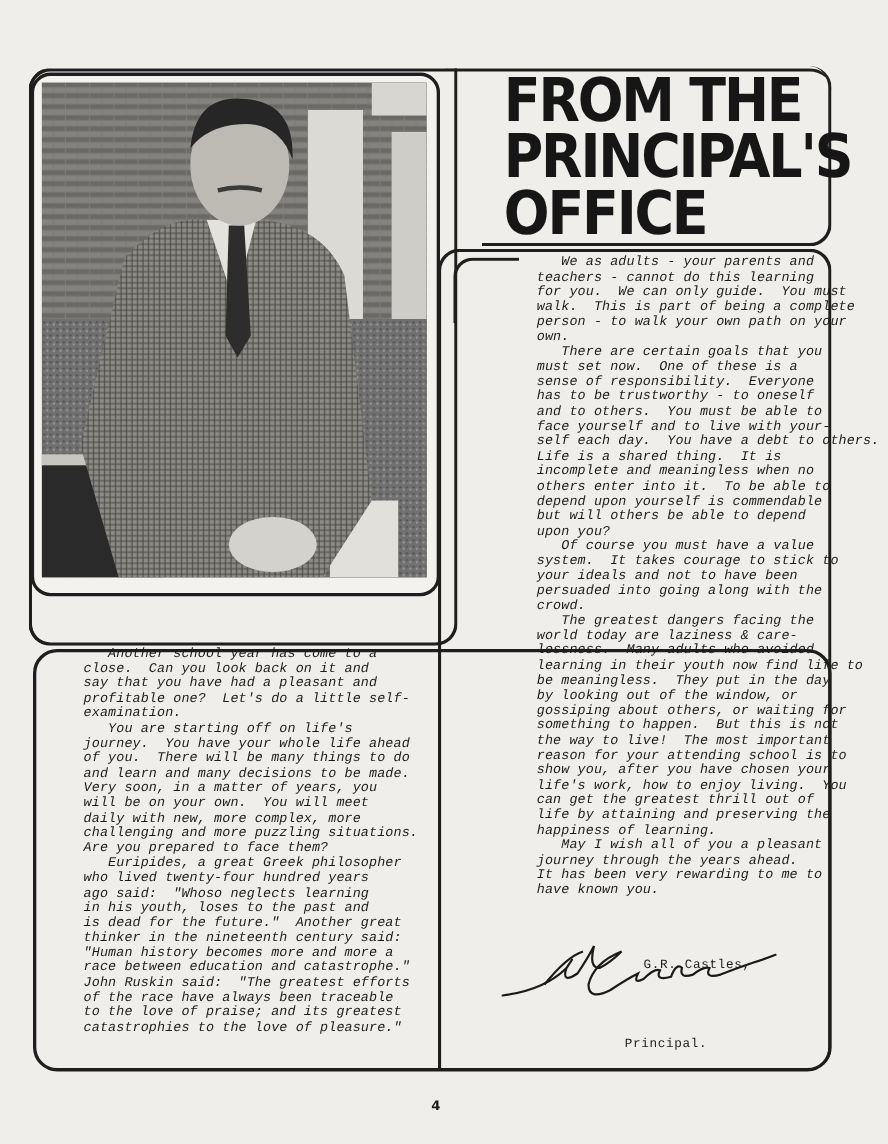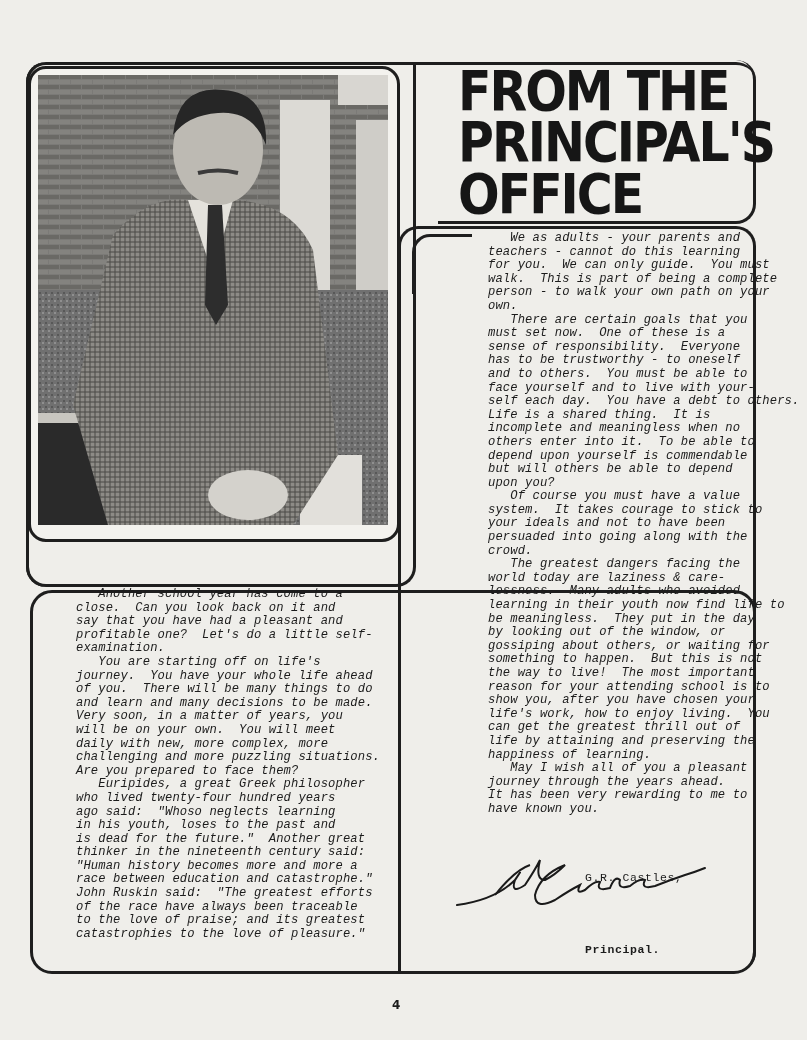--- a/index.html
+++ b/index.html
@@ -51,21 +51,21 @@
   }
   .title div { white-space: nowrap; }
   .text {
     position: absolute; font-style: italic; font-size: 12.2px; line-height: 13.6px;
     white-space: pre; letter-spacing: 0.1px;
   }
   #right-text { left: 460px; top: 232px; margin-left: 28px; }
   #left-text { left: 76px; top: 588px; }
   .sig-block { position: absolute; left: 455px; top: 850px; }
   .sig-name { position: absolute; left: 585px; top: 871px; font-size: 11.5px; letter-spacing: 0.6px; white-space: pre; }
-  .sig-title { position: absolute; left: 585px; top: 943px; font-size: 11.5px; letter-spacing: 0.6px; white-space: pre; font-weight: bold; }
+  .sig-title { position: absolute; left: 568px; top: 943px; font-size: 11.5px; letter-spacing: 0.6px; white-space: pre; }
   .page-number {
     position: absolute; left: 392px; top: 998px; font-family: "DejaVu Sans", sans-serif;
     font-weight: bold; font-size: 12px;
   }
 </style>
 </head>
 <body>
 
 <div class="frame" id="outer-top"></div>
 <div class="frame" id="left-wrap"></div>

